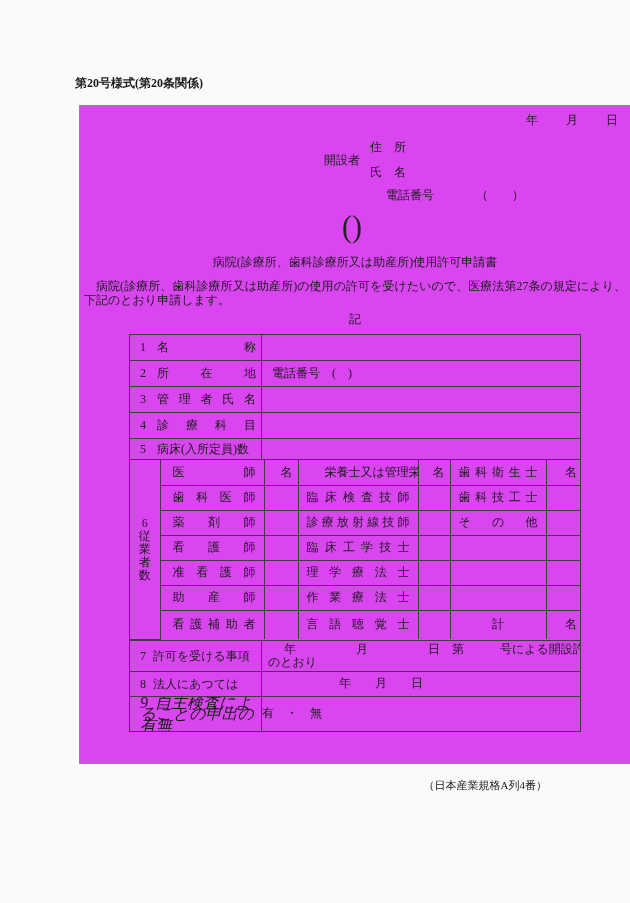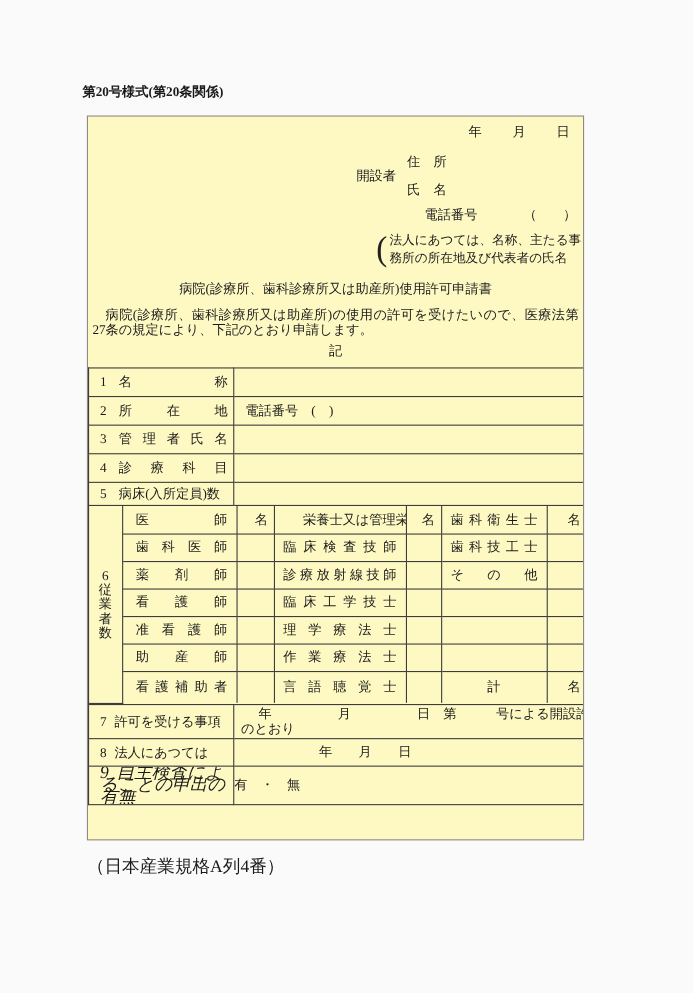--- a/index.html
+++ b/index.html
@@ -2,22 +2,22 @@
 <html><head>
 <meta charset="utf-8">
 <style>
   * { margin:0; padding:0; box-sizing:border-box; }
   html,body { background:#f2f2f2; }
   body { font-family:"Liberation Serif","DejaVu Serif",serif; color:#1a1a1a; }
   .page { position:relative; width:630px; height:903px; background:#fafafa; overflow:hidden; margin:0 auto; }
 
   .form-no { position:absolute; left:75px; top:75px; font-size:12px;font-weight:bold; }
 
-  .form-box { position:absolute; left:79px; top:105px; width:452px; height:659px;
-              border:1px solid #8a8a8a; background:#fef9c3; overflow:hidden; }
+  .form-box { position:absolute; left:79px; top:105px; width:552px; height:659px;
+              border:1px solid #8a8a8a; background:#d946ef; overflow:hidden; }
 
   
   .date-line { margin-top:6px; text-align:right; padding-right:12px; font-size:12px; }
   .date-line .gap { margin-left:28px; }
 
   
   .addressee-line { margin:14px 0 0 18px; font-size:12px; }
   .honorific { margin-left:44px; }
 
   
@@ -71,21 +71,21 @@
   tr.r7 td { height:31px; }
   tr.r8 td { height:25px; }
   tr.r9 td { height:24px; }
   .val7 { padding:1px 2px; }
   .val7 .l1 { padding-left:20px; line-height:14px; white-space:nowrap; }
   .val7 .l2 { padding-left:4px; line-height:13px; }
   .val8 { text-align:center; padding-right:80px; }
   .val9 { padding-right:45px; }
   tr.r9 .lbl-inline { line-height:11.5px; font-size:16px;font-style:italic; }
 
-  .paper-note { position:absolute; left:79px; top:778px; width:472px; text-align:left; padding-right:4px; font-size:16px; }
+  .paper-note { position:absolute; left:79px; top:778px; width:472px; text-align:right; padding-right:4px; font-size:11px; }
 
   
   .spread-h { display:flex; justify-content:space-between; }
 </style>
 </head>
 <body>
 
 <div class="page">
 
   <div class="form-no">第20号様式(第20条関係)</div>
@@ -104,24 +104,20 @@
         <div>氏　名</div>
       </span>
     </div>
 
     <div class="phone-line">
       <span>電話番号</span><span class="phone-parens">（　　）</span>
     </div>
 
     <div class="corp-note">
       <span class="big-paren">(</span>
-      <span class="note-lines">
-        <div>法人にあつては、名称、主たる事</div>
-        <div>務所の所在地及び代表者の氏名</div>
-      </span>
       <span class="big-paren">)</span>
     </div>
 
     <div class="doc-title">病院(診療所、歯科診療所又は助産所)使用許可申請書</div>
 
     <div class="statement">病院(診療所、歯科診療所又は助産所)の使用の許可を受けたいので、医療法第27条の規定により、下記のとおり申請します。</div>
 
     <div class="record-mark">記</div>
 
     <table class="main-table">

